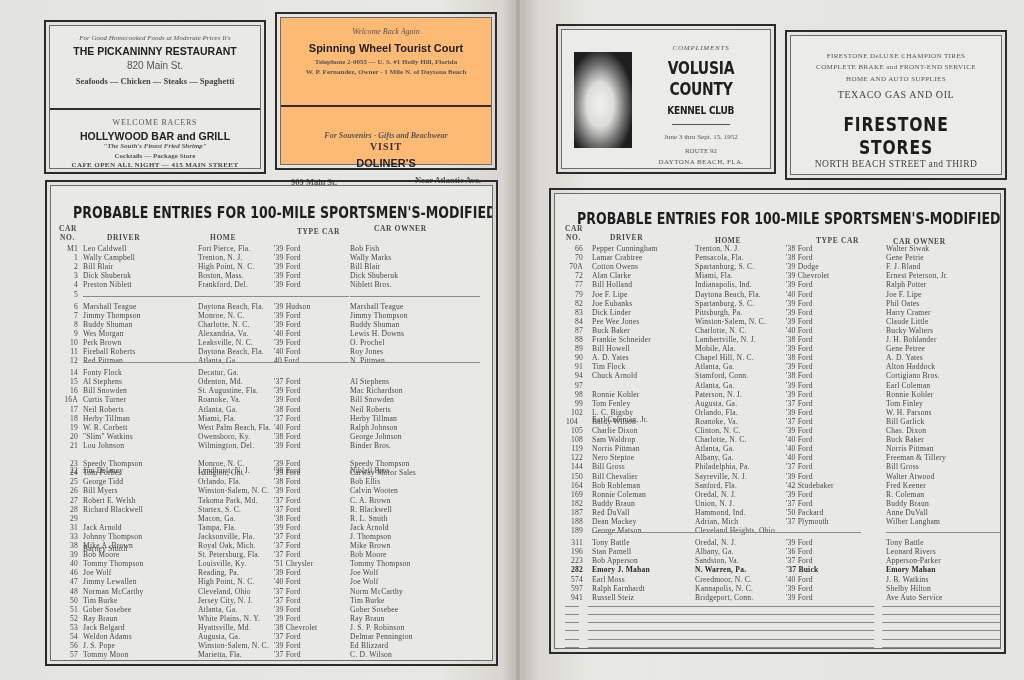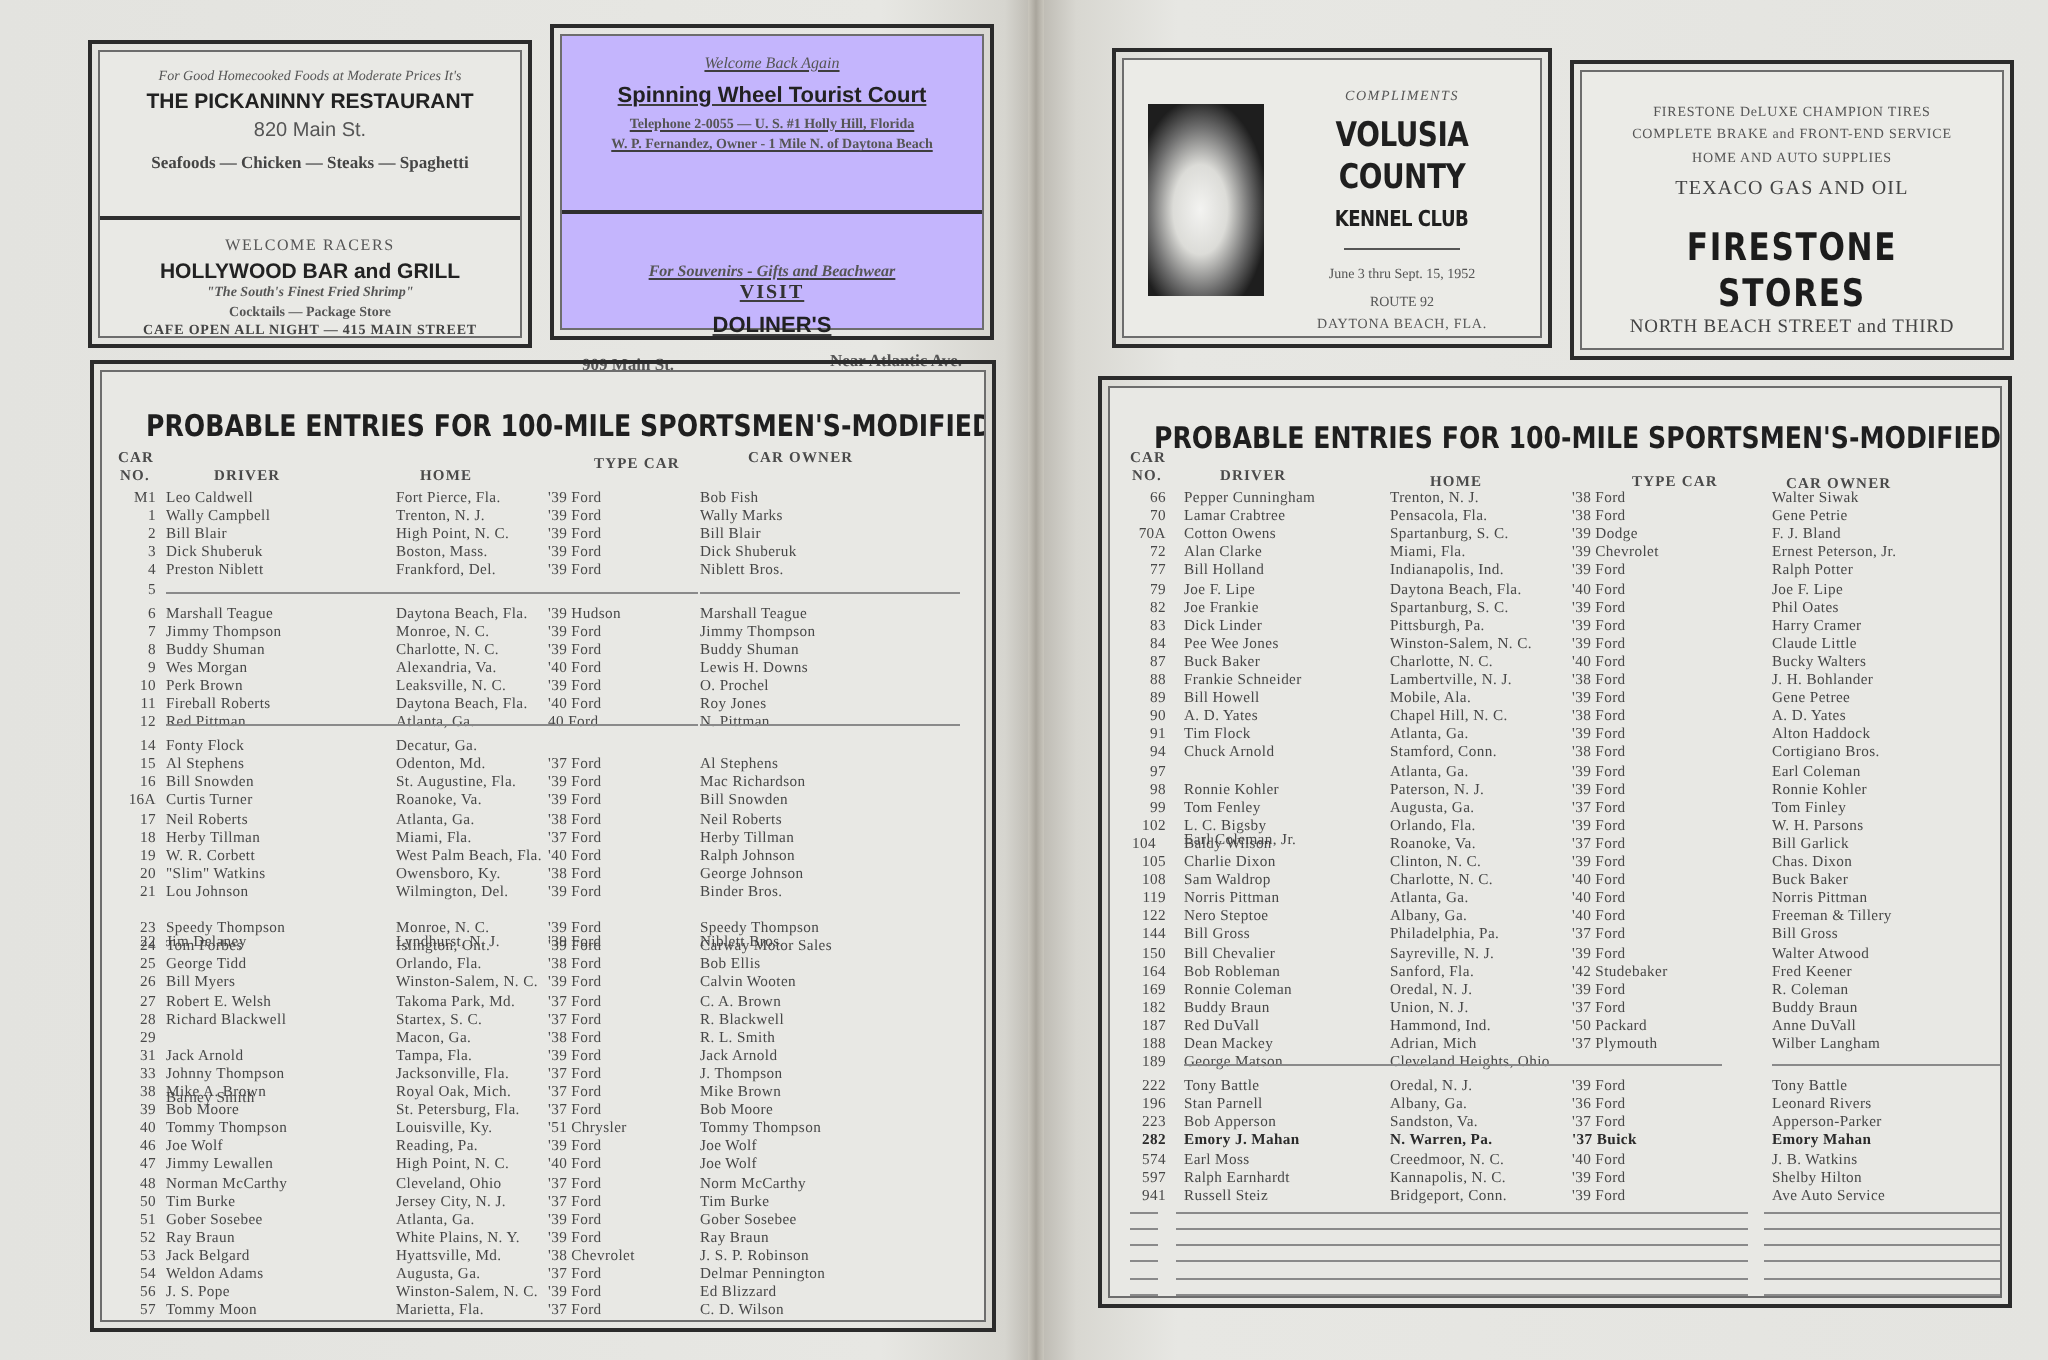--- a/index.html
+++ b/index.html
@@ -50,21 +50,21 @@
       <span class="ad-line small" style="letter-spacing:0.8px;color:#555;">WELCOME RACERS</span>
       <span class="ad-line sans" style="font-weight:bold;font-size:10.5px;color:#222;margin-top:2px;">HOLLYWOOD BAR and GRILL</span>
       <span class="ad-line ital tiny" style="font-weight:bold;color:#555;">"The South's Finest Fried Shrimp"</span>
       <span class="ad-line tiny" style="font-weight:bold;color:#555;margin-top:1px;">Cocktails — Package Store</span>
       <span class="ad-line tiny" style="font-weight:bold;letter-spacing:0.4px;color:#444;margin-top:1px;">CAFE OPEN ALL NIGHT — 415 MAIN STREET</span>
     </div>
   </div>
 </div>
 
 <div class="box" style="left:275px;top:12px;width:222px;height:158px;">
-  <div class="inner" style="background:#c4b5fd;text-decoration:underline;">
+  <div class="inner" style="background:#fdba74;">
     <div class="center" style="padding-top:9px;height:70px;">
       <span class="ad-line ital small" style="color:#555;">Welcome Back Again</span>
       <span class="ad-line sans" style="font-weight:bold;font-size:11px;color:#222;margin-top:5px;">Spinning Wheel Tourist Court</span>
       <span class="ad-line tiny" style="color:#555;margin-top:3px;font-weight:bold;">Telephone 2-0055  —  U. S. #1 Holly Hill, Florida</span>
       <span class="ad-line tiny" style="color:#555;margin-top:2px;font-weight:bold;">W. P. Fernandez, Owner - 1 Mile N. of Daytona Beach</span>
     </div>
     <div class="divider" style="margin-top:8px;"></div>
     <div class="center" style="padding-top:24px;position:relative;height:60px;">
       <span class="ad-line ital small" style="font-weight:bold;color:#555;">For Souvenirs - Gifts and Beachwear</span>
       <span class="ad-line" style="font-weight:bold;font-size:10px;color:#333;letter-spacing:1px;">VISIT</span>
@@ -492,21 +492,21 @@
         </div>
         <div class="row" style="top: 95.5px; left: 0px; width: 100%;">
           <span style="left: 6px; width: 22px; text-align: right;">79</span>
           <span style="left: 37px;">Joe F. Lipe</span>
           <span style="left: 140px;">Daytona Beach, Fla.</span>
           <span style="left: 231px;">'40 Ford</span>
           <span style="left: 331px;">Joe F. Lipe</span>
         </div>
         <div class="row" style="top: 104.6px; left: 0px; width: 100%;">
           <span style="left: 6px; width: 22px; text-align: right;">82</span>
-          <span style="left: 37px;">Joe Frankie</span>
+          <span style="left: 37px;">Joe Eubanks</span>
           <span style="left: 140px;">Spartanburg, S. C.</span>
           <span style="left: 231px;">'39 Ford</span>
           <span style="left: 331px;">Phil Oates</span>
         </div>
         <div class="row" style="top: 113.7px; left: 0px; width: 100%;">
           <span style="left: 6px; width: 22px; text-align: right;">83</span>
           <span style="left: 37px;">Dick Linder</span>
           <span style="left: 140px;">Pittsburgh, Pa.</span>
           <span style="left: 231px;">'39 Ford</span>
           <span style="left: 331px;">Harry Cramer</span>
@@ -677,21 +677,21 @@
           <span style="left: 37px;">George Matson</span>
           <span style="left: 140px;">Cleveland Heights, Ohio</span>
           <span style="left: 231px;"></span>
           <span style="left: 331px;"></span>
         </div>
         <div class="rule" style="left: 37px; width: 125px; top: 338.1px;"></div>
         <div class="rule" style="left: 140px; width: 125px; top: 338.1px;"></div>
         <div class="rule" style="left: 231px; width: 75px; top: 338.1px;"></div>
         <div class="rule" style="left: 331px; width: 130px; top: 338.1px;"></div>
         <div class="row" style="top: 344.1px; left: 0px; width: 100%;">
-          <span style="left: 6px; width: 22px; text-align: right;">222</span>
+          <span style="left: 6px; width: 22px; text-align: right;">311</span>
           <span style="left: 37px;">Tony Battle</span>
           <span style="left: 140px;">Oredal, N. J.</span>
           <span style="left: 231px;">'39 Ford</span>
           <span style="left: 331px;">Tony Battle</span>
         </div>
         <div class="row" style="top: 353.2px; left: 0px; width: 100%;">
           <span style="left: 6px; width: 22px; text-align: right;">196</span>
           <span style="left: 37px;">Stan Parnell</span>
           <span style="left: 140px;">Albany, Ga.</span>
           <span style="left: 231px;">'36 Ford</span>

